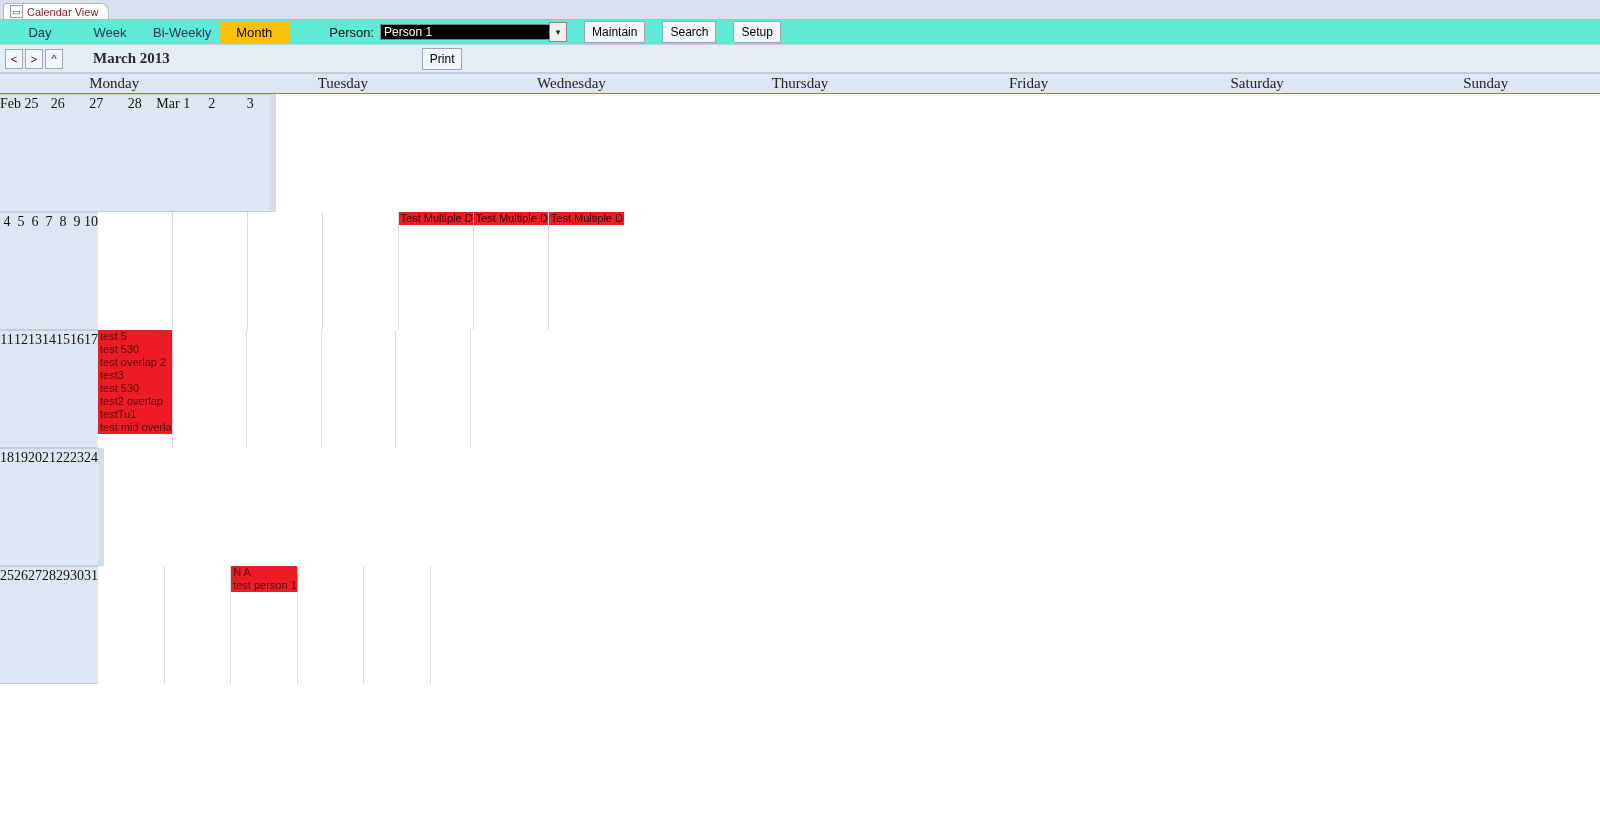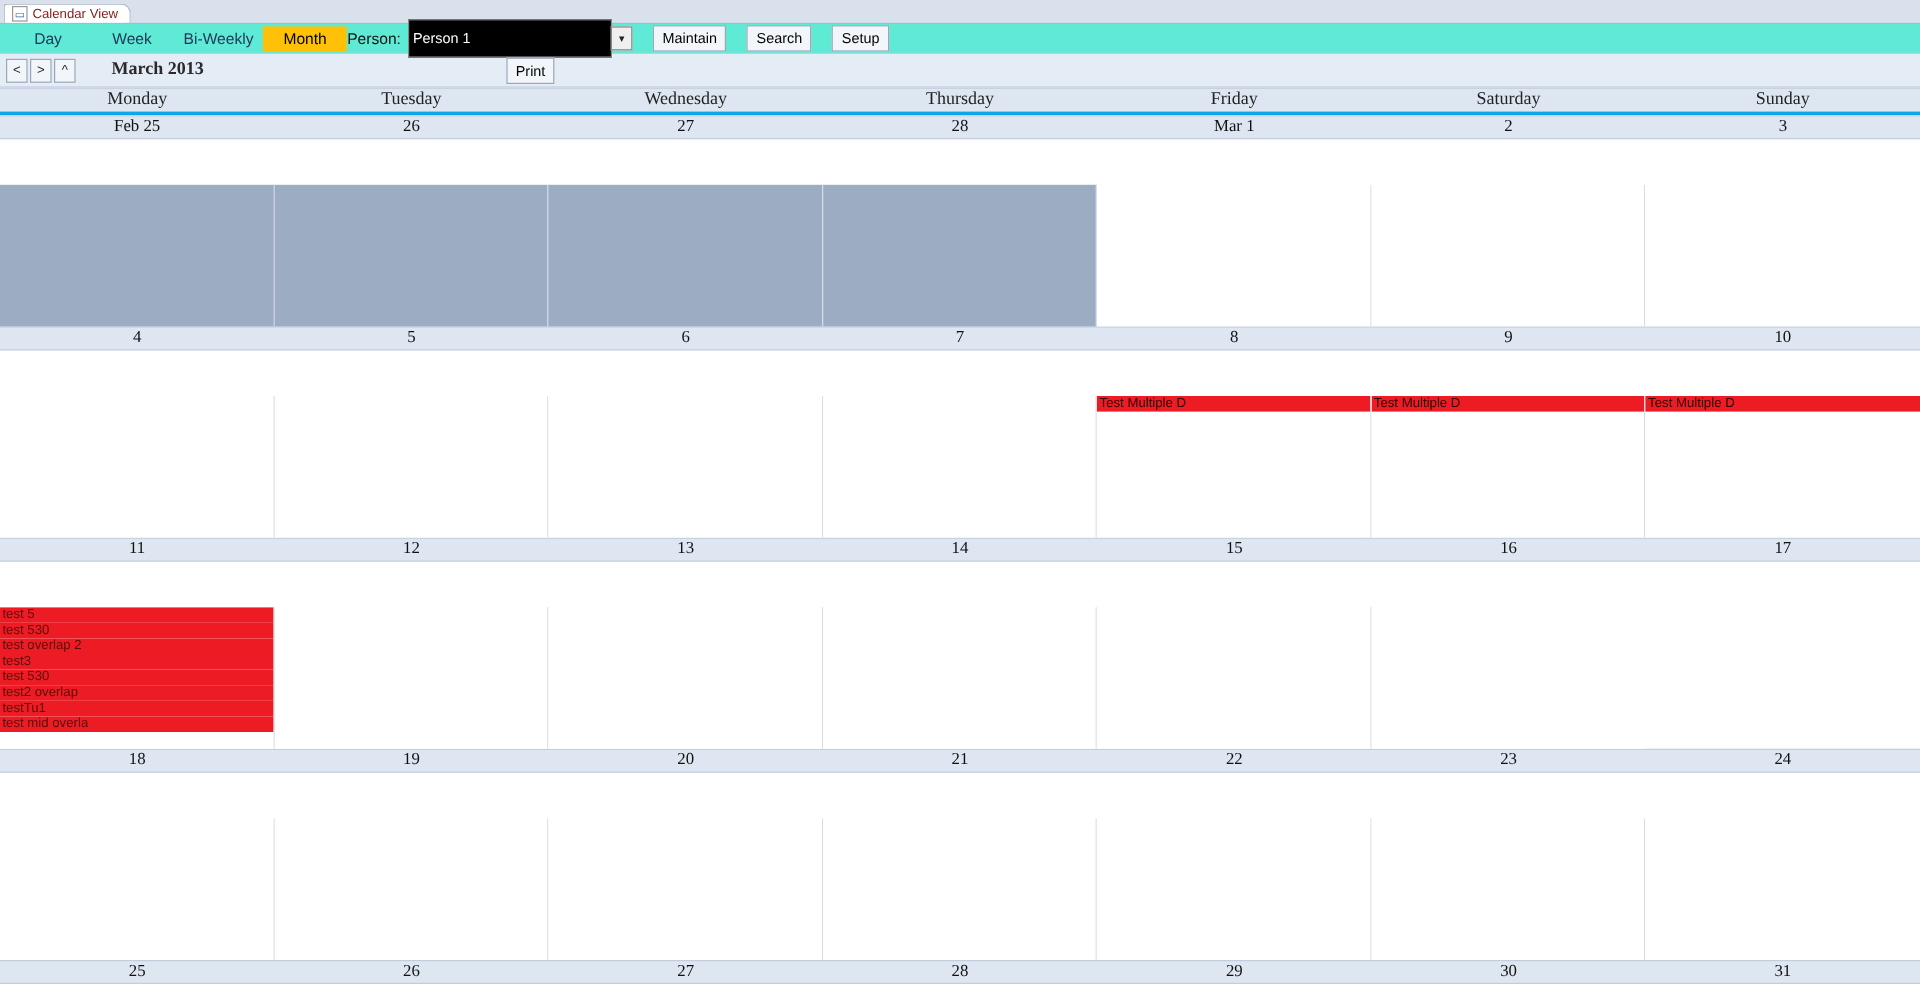--- a/index.html
+++ b/index.html
@@ -22,23 +22,23 @@
   
   .toolbar {
     background: #5eead4; display: flex; align-items: center; height: 25px;
     border-bottom: 1px solid #c2cedd; padding-left: 5px; gap: 0;
   }
   .view-btn {
     min-width: 70px; text-align: center; font-size: 13px; padding: 3px 8px; cursor: pointer;
     color: #24385c;
   }
   .view-btn.active { background: #ffc107; color: #000; font-weight: 500;}
-  .person-label { margin-right: 6px; font-size: 13px; color: #111;}
+  .person-label { margin-left: 40px; margin-right: 6px; font-size: 13px; color: #111;}
   .person-select {
-    background: #000; color: #fff; border: 1px solid #888; width: 170px; height: 32px;
+    background: #000; color: #fff; border: 1px solid #888; width: 170px; height: 16px;
     font-size: 12px; padding: 1px 3px;
   }
   .dd-btn {
     width: 18px; height: 20px; border: 1px solid #888; background: #efefef;
     display: inline-flex; align-items: center; justify-content: center; cursor: pointer;
     margin-left: -1px; font-size: 9px;
   }
   .tbtn {
     border: 1px solid #9aa7b8; background: #f2f5f9; height: 22px;
     font-size: 12px; padding: 1px 7px; margin-left: 17px; cursor: pointer;
@@ -53,27 +53,27 @@
     width: 18px; height: 20px; border: 1px solid #9aa7b8; background: #f2f5f9;
     display: inline-flex; align-items: center; justify-content: center; cursor: pointer;
     font-size: 11px;
   }
   .month-title { font-family: "Book Antiqua", "Palatino Linotype", serif; font-weight: bold; font-size: 15px; margin-left: 28px; color: #2a2a2a;}
   .printbtn { margin-left: 250px; }
 
   
   .dow {
     display: grid; grid-template-columns: repeat(7, 1fr);
-    background: #dde6f1; border-top: 1px solid #c2cedd; border-bottom: 3px solid #0ea5e9;
+    background: #dde6f1; border-top: 1px solid #c2cedd; border-bottom: 1px solid #0ea5e9;
   }
   .dow div { text-align: center; font-family: "Book Antiqua","Palatino Linotype",serif; font-size: 15px; padding: 1px 0; color: #222;}
 
   
   .weeks { display: flex; flex-direction: column; }
-  .week { display: flex; flex-direction: column; gap: 38px; }
+  .week { display: flex; flex-direction: row; }
   .datebar {
     display: grid; grid-template-columns: repeat(7, 1fr);
     background: #dde6f1; border-top: 1px solid #c2cedd; border-bottom: 1px solid #c2cedd;
   }
   .datebar div { text-align: center; font-family: "Book Antiqua","Palatino Linotype",serif; font-size: 14px; padding: 0; line-height: 18px; color: #111;}
   .cells {
     display: grid; grid-template-columns: repeat(7, 1fr);
   }
   .cell { border-right: 1px solid #d7dde5; background: #fff; position: relative; min-height: 118px; overflow: hidden;}
   .cell:last-child { border-right: none; }

